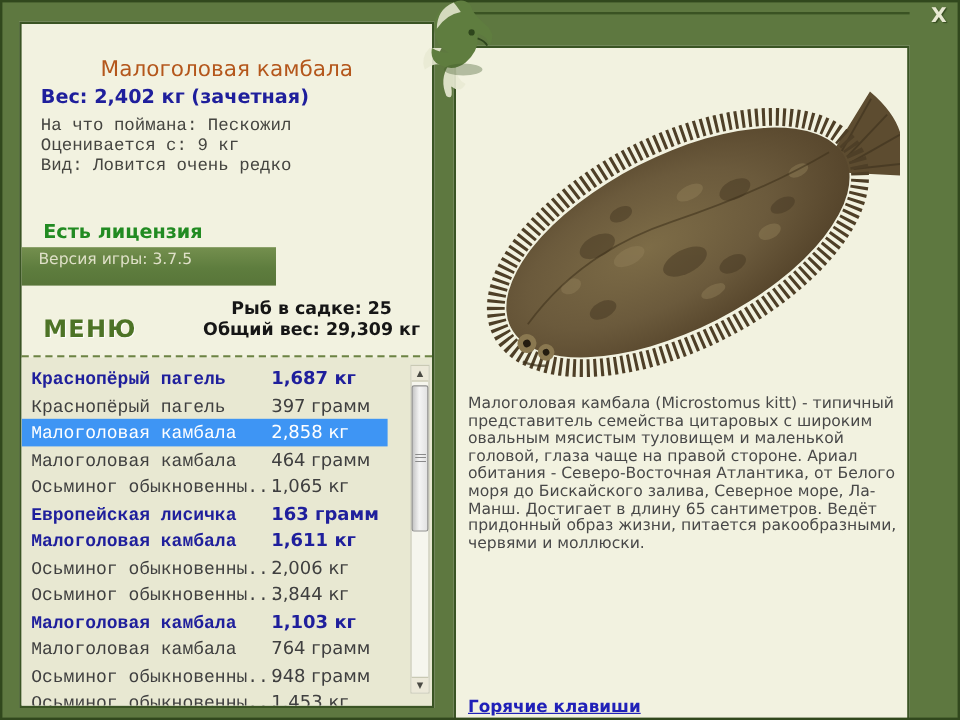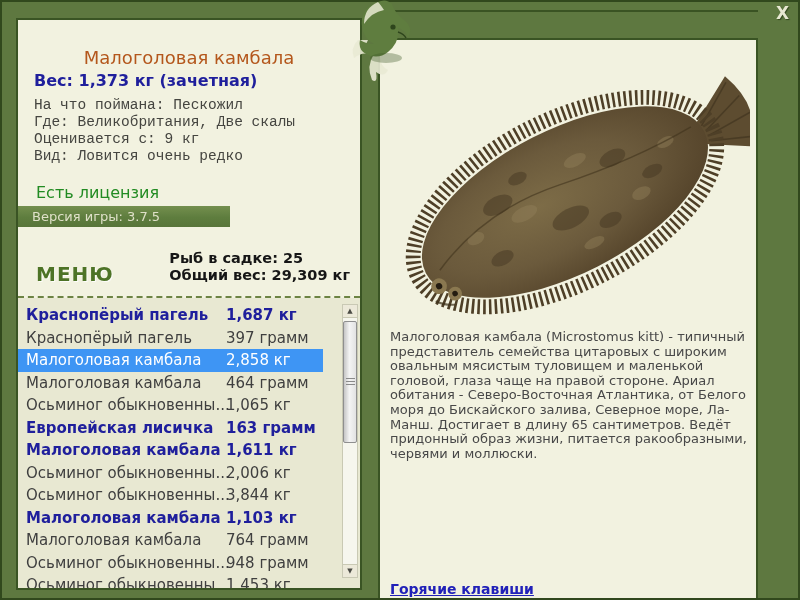--- a/index.html
+++ b/index.html
@@ -41,49 +41,49 @@
   .weight-line{
     position:absolute;left:16px;top:51px;
     color:#1f1f9c;font-weight:bold;font-size:16px;
   }
   .details{
     position:absolute;left:16px;top:77px;
     color:#454540;font-size:14.5px;line-height:17px;font-family:Liberation Mono, monospace;
   }
   .license{
     position:absolute;left:18px;top:163px;
-    color:#228b22;font-weight:normal;font-size:16px;
+    color:#228b22;font-weight:bold;font-size:16px;
   }
   .version-bar{
-    position:absolute;left:0px;top:186px;width:212px;height:21px;
+    position:absolute;left:0px;top:186px;width:212px;height:32px;
     background:linear-gradient(180deg,#748f4e 0%,#5e7d3e 55%,#587539 100%);
     color:#dfe0c8;font-size:13px;line-height:21px;padding-left:14px;
   }
   .menu-btn{
     position:absolute;left:18px;top:242px;
     color:#4d7326;font-weight:bold;font-size:20px;letter-spacing:1px;
     text-shadow:1px 1px 0 rgba(255,255,255,.8);cursor:pointer;
   }
   .counters{
-    position:absolute;right:10px;top:230px;text-align:left;
+    position:absolute;right:10px;top:230px;text-align:center;
     color:#161616;font-weight:bold;font-size:14.5px;line-height:17px;
   }
   .dashed-divider{
     position:absolute;left:0;top:276px;width:100%;height:0;
     border-top:2px dashed #6c8343;
   }
 
   
   .list-box{
     position:absolute;left:0;top:278px;right:0;bottom:0;
     background:#e8e8d2;overflow:hidden;
   }
   .rows{position:absolute;left:0;top:6px;right:22px;}
   .row{position:relative;height:22.5px;line-height:22.5px;font-size:15px;width:305px;white-space:nowrap;}
-  .row .rn{margin-left:8px;}
+  .row .rn{margin-left:8px;font-family:Liberation Mono, monospace;}
   .row .rw{position:absolute;left:208px;}
   .row.normal{color:#3f3f3f;}
   .row.bold{color:#1f1f9c;font-weight:bold;}
   .row.selected{background:#3e95f4;color:#ffffff;}
 
   
   .scrollbar{
     position:absolute;left:324px;top:6px;width:16px;bottom:10px;
     background:#f6f6ee;border:1px solid #c9c9b4;
   }
@@ -131,25 +131,24 @@
     <path d="M34 2 Q20 8 20 24 Q28 12 40 10 Q36 4 34 2 Z" fill="#e9ead4" opacity="0.85"></path>
     <circle cx="49" cy="27" r="2.6" fill="#2e451c"></circle>
     <path d="M54 32 Q60 34 62 38" stroke="#2e451c" stroke-width="1.5" fill="none"></path>
     <ellipse cx="42" cy="58" rx="16" ry="5" fill="#3f5a28" opacity="0.35"></ellipse>
   </g>
 </svg>
 
 <div class="left-panel">
 
   <div class="fish-title">Малоголовая камбала</div>
-  <div class="weight-line">Вес: 1,373 кг (зачетная)</div>
+  <div class="weight-line">Вес: 2,402 кг (зачетная)</div>
 
   <div class="details">
     <div>На что поймана: Пескожил</div>
-    <div>Где: Великобритания, Две скалы</div>
     <div>Оценивается с: 9 кг</div>
     <div>Вид: Ловится очень редко</div>
   </div>
 
   <div class="license">Есть лицензия</div>
 
   <div class="version-bar">
     <span>Версия игры: 3.7.5</span>
   </div>
 

